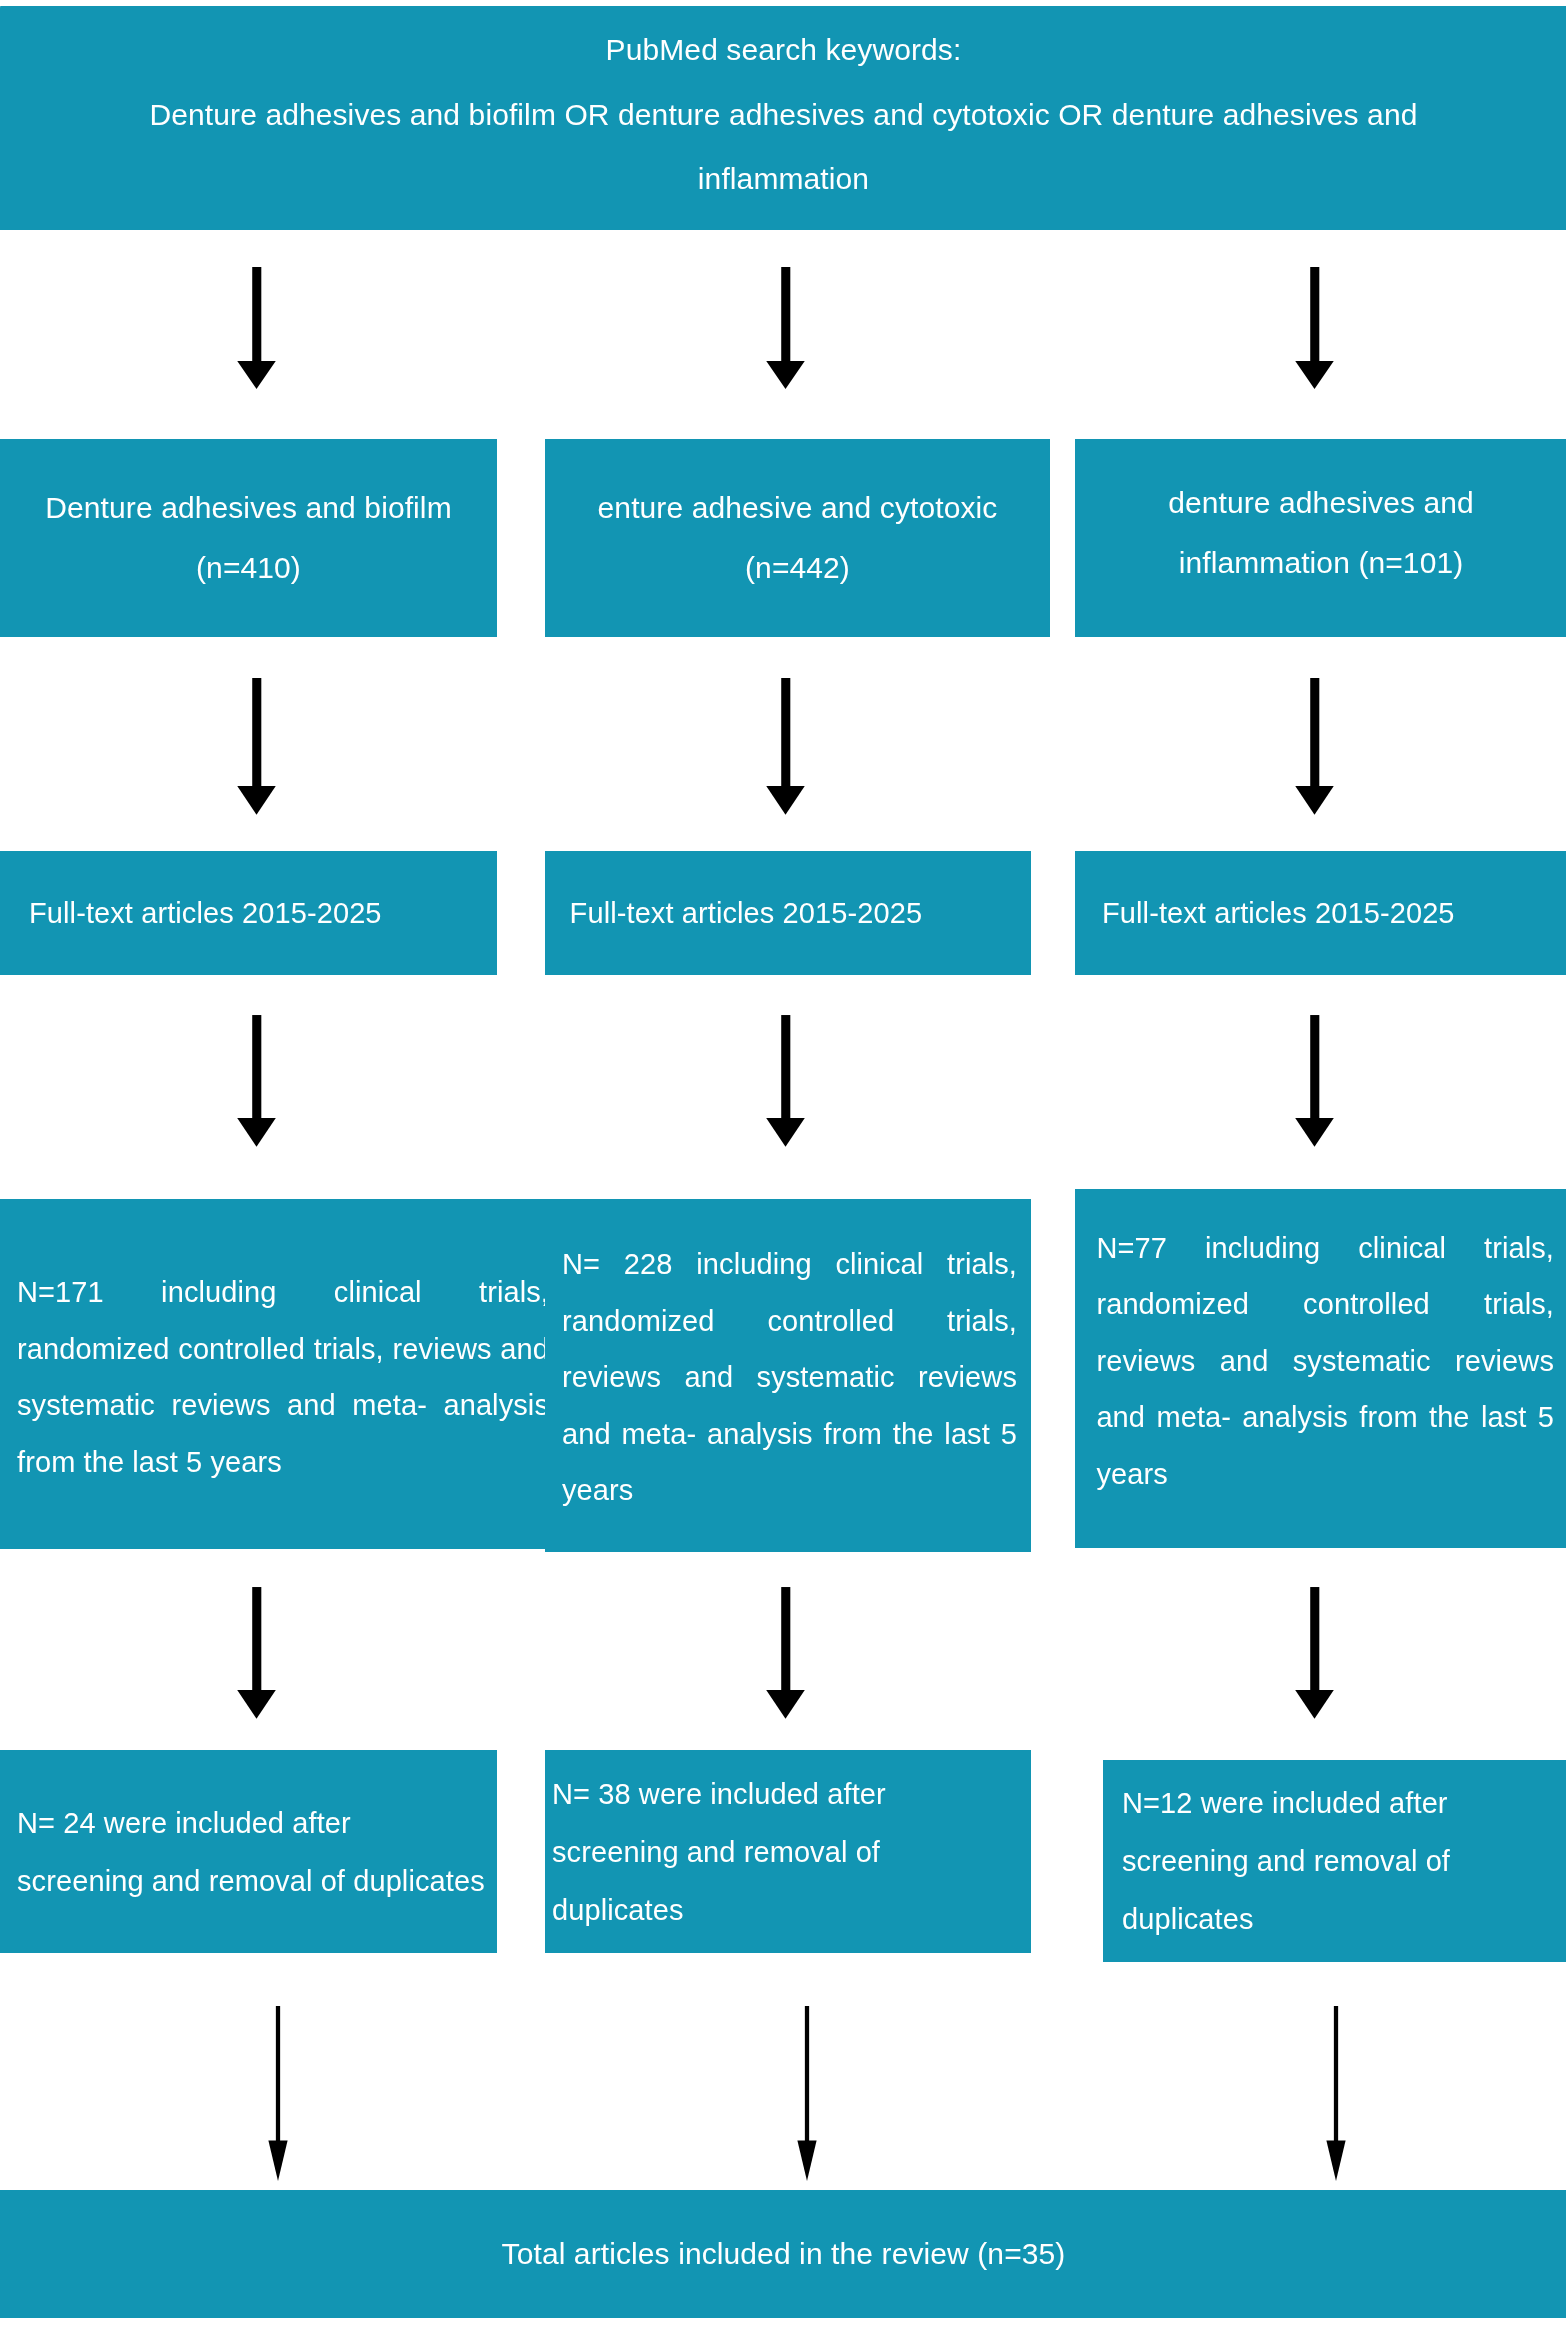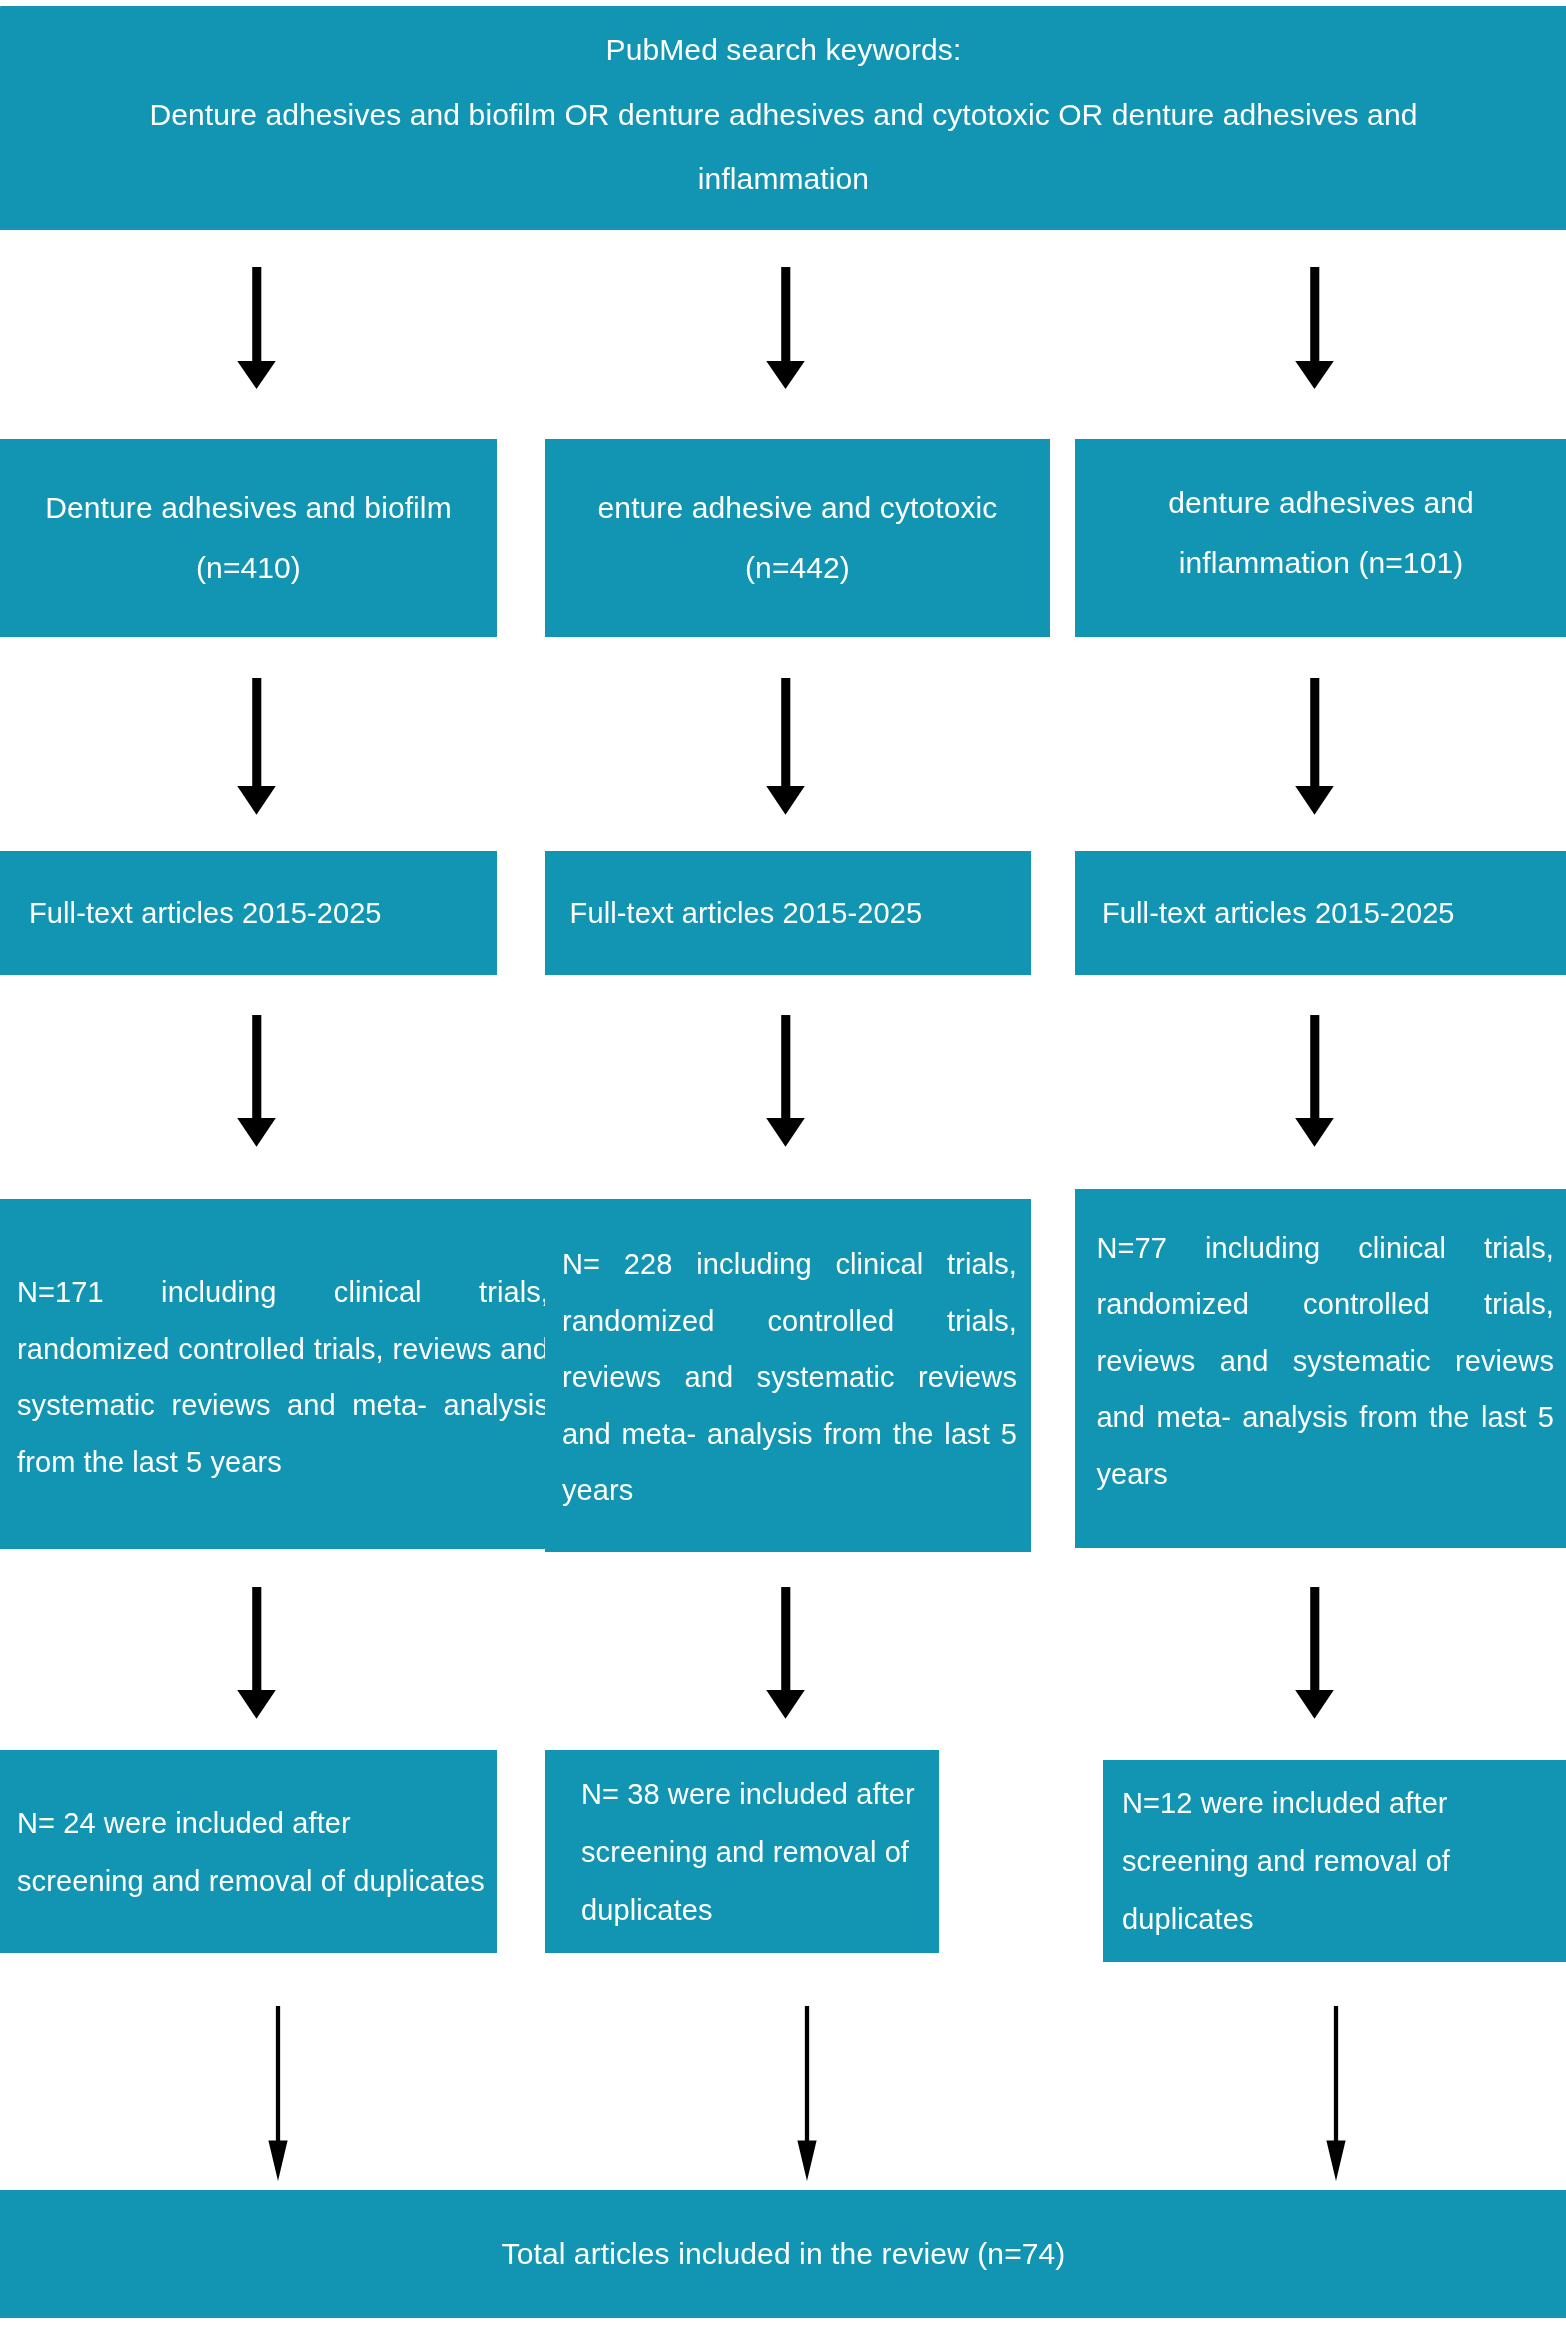--- a/index.html
+++ b/index.html
@@ -96,22 +96,22 @@
   #row4-box-2 .box-text { position: relative; top: -7.5px; }
 
   
   .row5-box {
     font-size: 29px;
     text-align: left;
     line-height: 2.0;
     padding: 0 11.8px 0 17px;
   }
   #row5-box-0 { left: 0px;    top: 1750px; width: 497px; height: 203px; }
-  #row5-box-1 { left: 545px; top: 1750px; width: 394px; height: 203px;
-                padding-left: 36px; }
+  #row5-box-1 { left: 545px; top: 1750px; width: 486px; height: 203px;
+                padding-left: 7px; }
   #row5-box-2 { left: 1103px; top: 1760px; width: 464px; height: 202px;
                 padding-left: 19px; align-items: center; }
 
   
   #footer-box {
     left: 0px;
     top: 2190px;
     width: 1567px;
     height: 128px;
     text-align: center;
@@ -264,17 +264,17 @@
     </svg>
   </span>
   <span class="arrow" style="left:1304px; top:2006px;">
     <svg width="64" height="176" viewBox="0 0 120 330">
       <rect x="56" y="0" width="8" height="258" fill="#000000"></rect>
       <path d="M 42 252 L 78 252 L 60 328 Z" fill="#000000"></path>
     </svg>
   </span>
 
   <div class="box" id="footer-box">
-    <span class="box-text">Total articles included in the review (n=74)</span>
+    <span class="box-text">Total articles included in the review (n=35)</span>
   </div>
 
 </div>
 
 
 </body></html>

